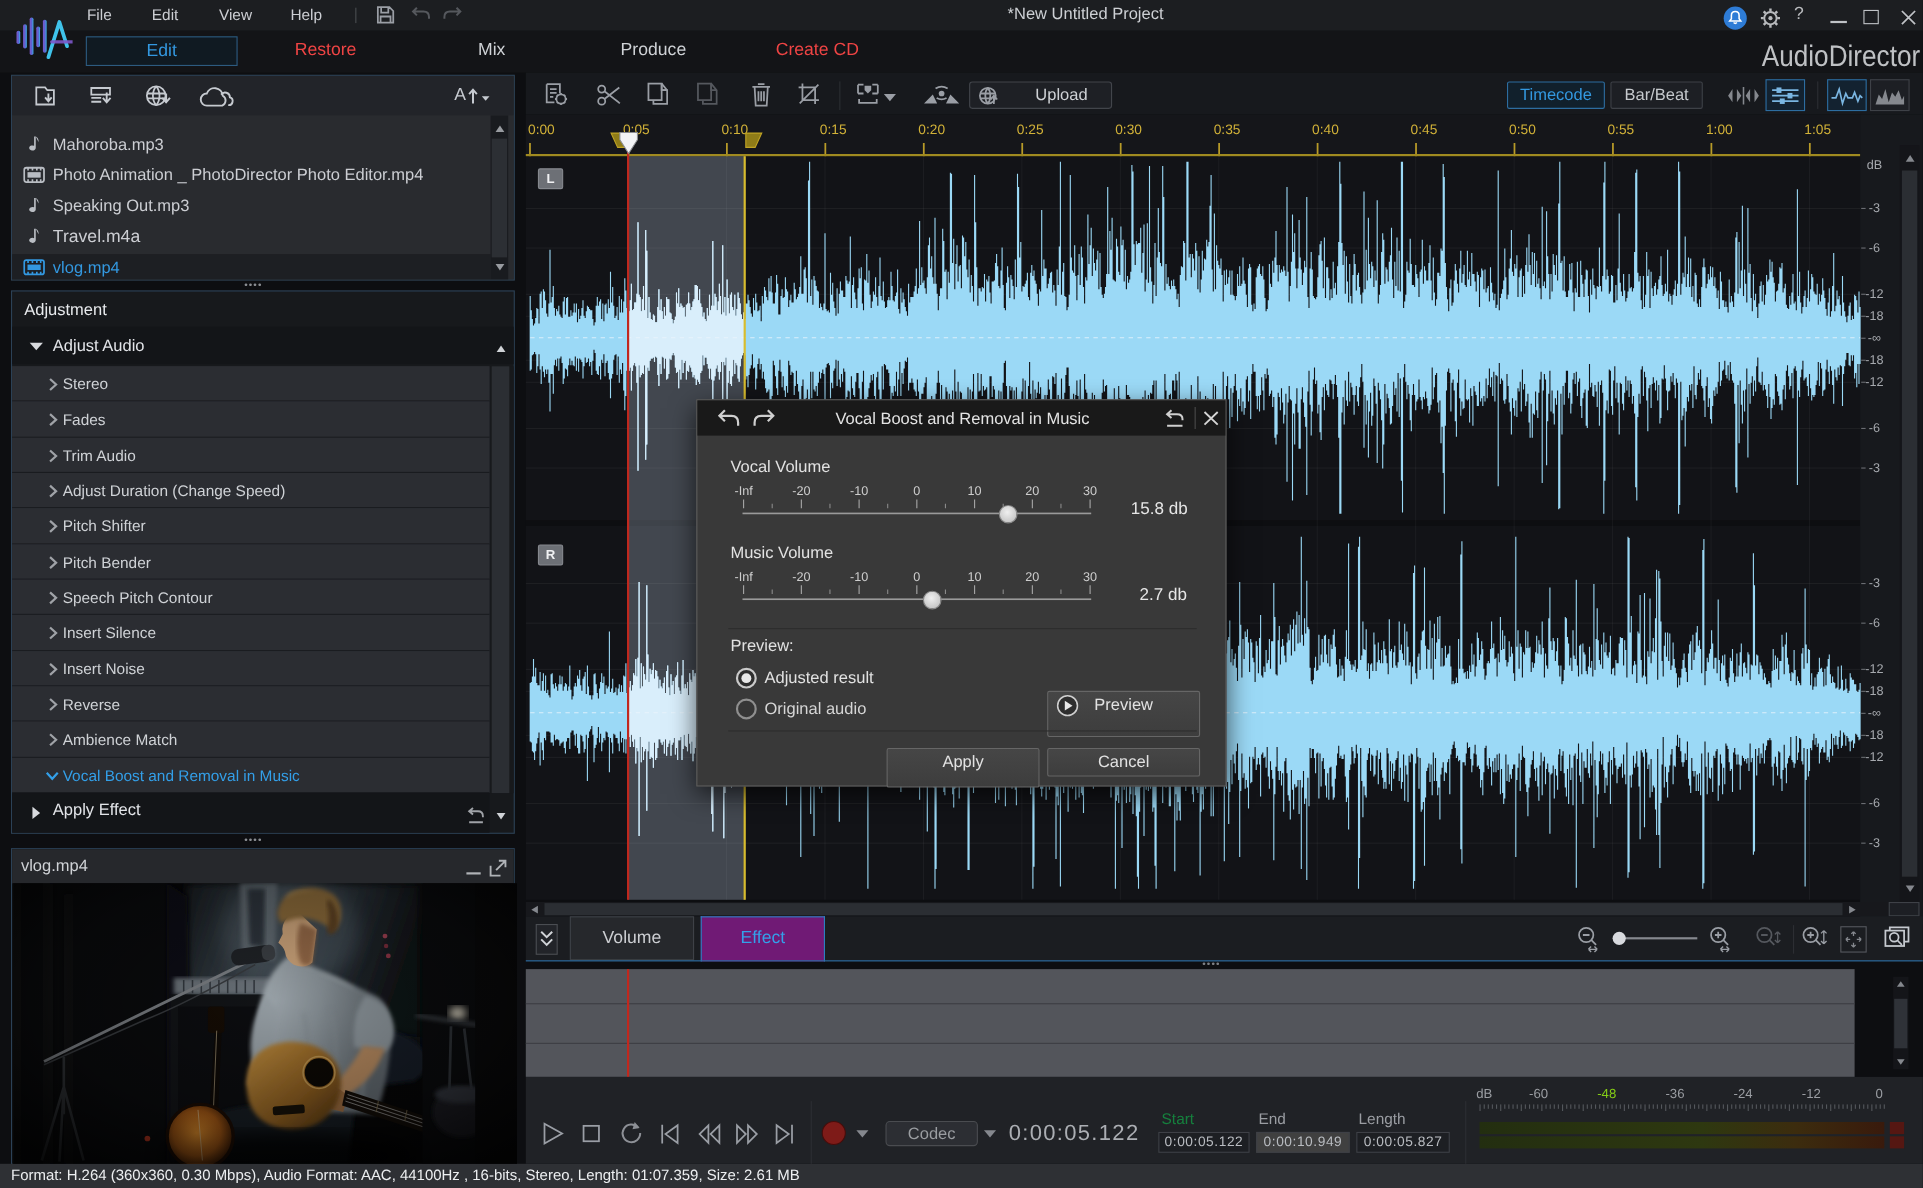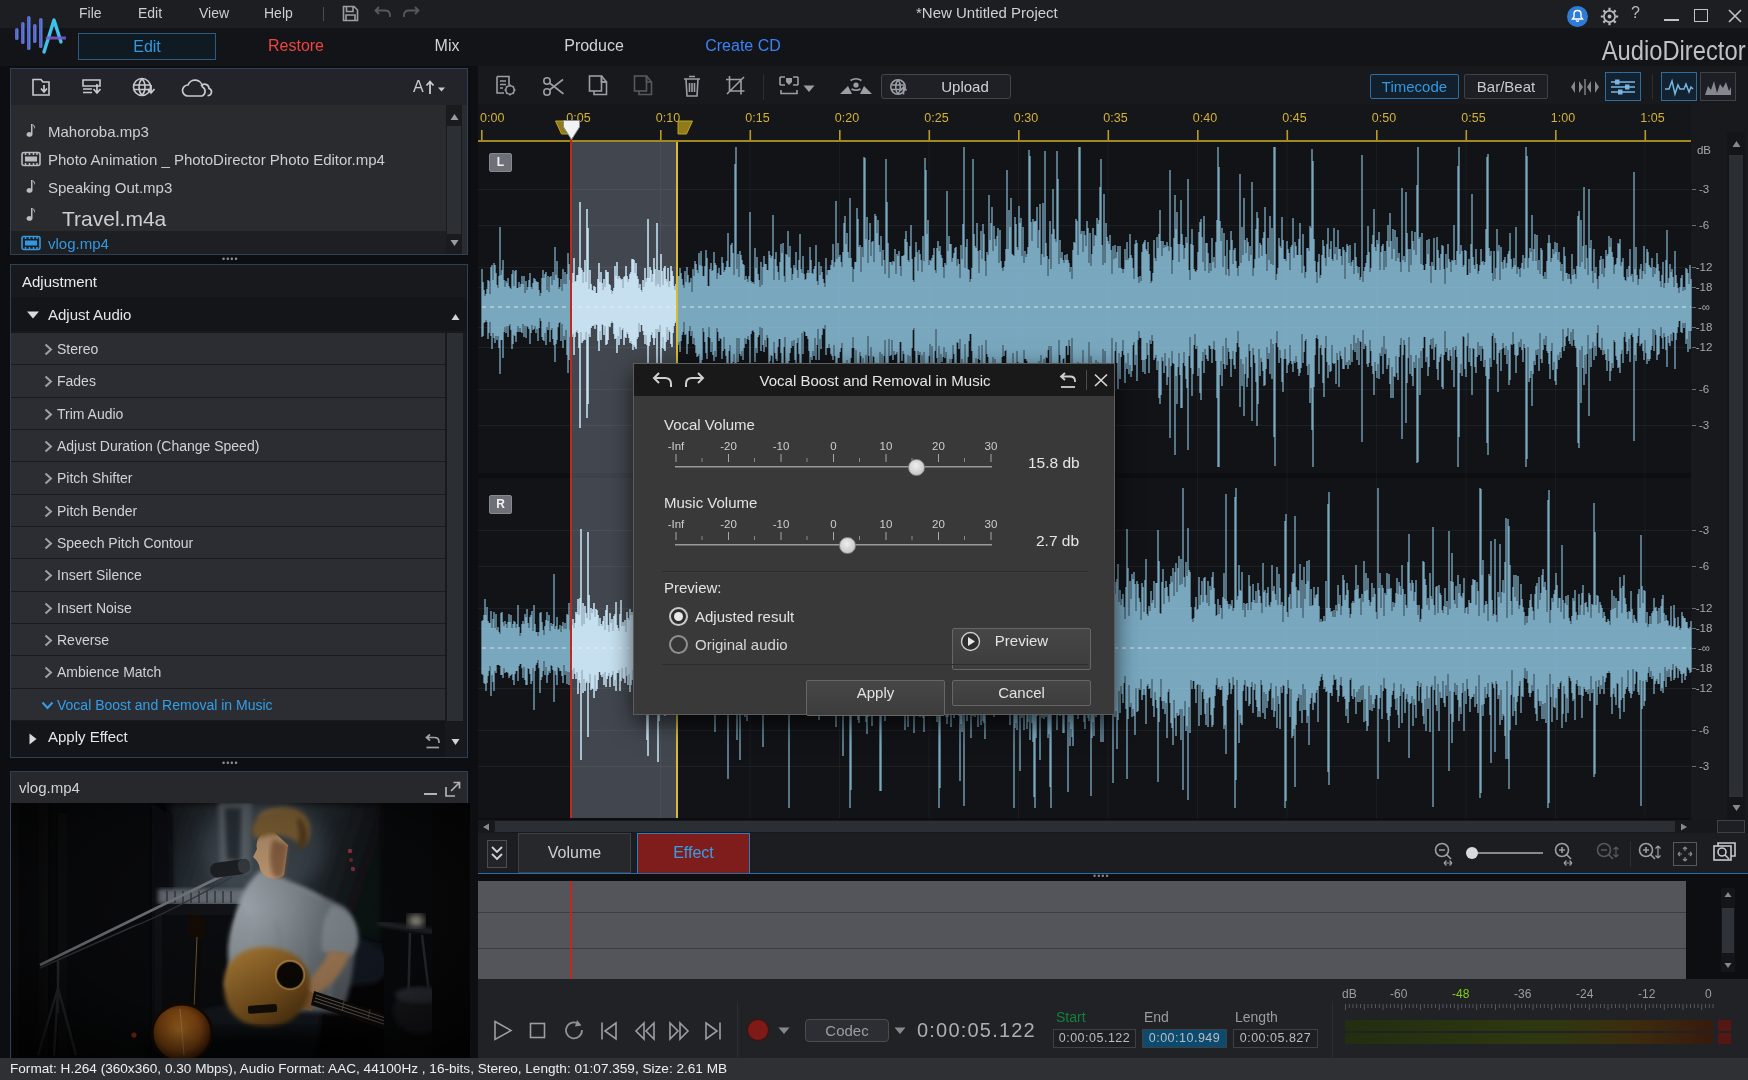--- a/index.html
+++ b/index.html
@@ -62,21 +62,21 @@
 <rect x="25" y="6" width="3.4" height="30" rx="1.6"></rect>
 </g>
 <path d="M30 40 L40 8 L47 30" stroke="#3fc3ea" stroke-width="3.4" fill="none" stroke-linecap="round" stroke-linejoin="round"></path>
 <path d="M33 26 H52" stroke="#7e57c9" stroke-width="3" stroke-linecap="round" opacity="0.9"></path>
 </svg>
 
 <div class="abs" style="left:78px;top:33px;width:138px;height:27px;border:1px solid #2d5b80;background:#101a22;color:#3398e0;font-size:16px;text-align:center;line-height:26px">Edit</div>
 <div class="abs" style="left:240px;top:37px;width:112px;color:#ef4444;font-size:16px;text-align:center">Restore</div>
 <div class="abs" style="left:391px;top:37px;width:112px;color:#cfd2d6;font-size:16px;text-align:center">Mix</div>
 <div class="abs" style="left:538px;top:37px;width:112px;color:#cfd2d6;font-size:16px;text-align:center">Produce</div>
-<div class="abs" style="left:687px;top:37px;width:112px;color:#3b82f6;font-size:16px;text-align:center">Create CD</div>
+<div class="abs" style="left:687px;top:37px;width:112px;color:#ef4444;font-size:16px;text-align:center">Create CD</div>
 <div class="abs" style="right:2px;top:36px;color:#bfc1c4;font-size:27px;transform:scaleX(0.88);transform-origin:right">AudioDirector</div>
 
 <div class="abs" style="left:10px;top:68px;width:458px;height:187px;border:1px solid #2b4156;background:#292b2f"></div>
 <div class="abs" style="left:11px;top:69px;width:456px;height:36px;background:#222429"></div>
 <svg class="abs" style="left:30px;top:76px" width="28" height="24">
     <path class="icow" d="M3 6 V19 H19 V6 H13 L11 3.5 H3 Z" stroke-width="1.7"></path>
     <path d="M14 9 V15 M11 12.5 L14 16 L17 12.5" stroke="#c6cad0" fill="none" stroke-width="1.7"></path>
   </svg>
 <svg class="abs" style="left:80px;top:76px" width="30" height="24">
     <path class="icow" d="M3 4 H20 V10 H3 Z M3 13 H12 M3 16.5 H12" stroke-width="1.6"></path>
@@ -112,21 +112,21 @@
     <rect x="4" y="5.5" width="12" height="5" fill="#b9bdc3"></rect>
   </svg>
 <div class="abs txt" style="left:48px;top:151px;font-size:15px">Photo Animation _ PhotoDirector Photo Editor.mp4</div>
 <svg class="abs" style="left:22px;top:177px" width="16" height="20">
     <path d="M10.5 3 V13.5 A3 2.3 0 1 1 9 11.5 V3 Z M10.5 3 Q13.5 4.5 13 8" fill="#b9bdc3"></path>
   </svg>
 <div class="abs txt" style="left:48px;top:179px;font-size:15px">Speaking Out.mp3</div>
 <svg class="abs" style="left:22px;top:205px" width="16" height="20">
     <path d="M10.5 3 V13.5 A3 2.3 0 1 1 9 11.5 V3 Z M10.5 3 Q13.5 4.5 13 8" fill="#b9bdc3"></path>
   </svg>
-<div class="abs txt" style="left:62px;top:207px;font-size:21px">Travel.m4a</div>
+<div class="abs txt" style="left:48px;top:207px;font-size:16px">Travel.m4a</div>
 <svg class="abs" style="left:21px;top:235px" width="20" height="16">
     <rect x="1" y="1.5" width="18" height="13" rx="2" fill="none" stroke="#3398e0" stroke-width="1.6"></rect>
     <path d="M4.5 1.5 V4 M8.5 1.5 V4 M12.5 1.5 V4 M16 1.5 V4 M4.5 12 V14.5 M8.5 12 V14.5 M12.5 12 V14.5 M16 12 V14.5" stroke="#3398e0" stroke-width="1.5"></path>
     <rect x="4" y="5.5" width="12" height="5" fill="#3398e0"></rect>
   </svg>
 <div class="abs" style="left:48px;top:235px;font-size:15px;color:#3398e0">vlog.mp4</div>
 
 <div class="abs" style="left:446px;top:105px;width:16px;height:149px;background:#191b1f"></div>
 <svg class="abs" style="left:449px;top:112px" width="11" height="10">
     <path d="M1.5 8 L5.5 2 L9.5 8 Z" fill="#989ba0"></path>
@@ -334,21 +334,21 @@
   </svg>
 <div class="abs" style="left:495px;top:821px;width:1180px;height:11px;background:#2b2e33"></div>
 <div class="abs" style="left:1717px;top:820px;width:28px;height:13px;border:1px solid #3e4147;background:#1d1f24"></div>
 
 <div class="abs" style="left:478px;top:833px;width:1270px;height:41px;background:#1b1d21"></div>
 <div class="abs" style="left:487px;top:840px;width:20px;height:28px;border:1px solid #4a4d52;background:#222429"></div>
 <svg class="abs" style="left:490px;top:845px" width="14" height="18">
     <path d="M2 2 L7 7 L12 2 M2 9 L7 14 L12 9" stroke="#d0d3d7" fill="none" stroke-width="1.8"></path>
   </svg>
 <div class="abs" style="left:518px;top:833px;width:113px;height:40px;border:1px solid #3e4147;background:#26282c;color:#ccced2;font-size:16px;text-align:center;line-height:38px">Volume</div>
-<div class="abs" style="left:637px;top:833px;width:113px;height:41px;border:1px solid #2b7fc0;border-bottom:none;background:#7f1d1d;color:#34a0ea;font-size:16px;text-align:center;line-height:38px">Effect</div>
+<div class="abs" style="left:637px;top:833px;width:113px;height:41px;border:1px solid #2b7fc0;border-bottom:none;background:#701a75;color:#34a0ea;font-size:16px;text-align:center;line-height:38px">Effect</div>
 <div class="abs" style="left:478px;top:873px;width:1270px;height:1px;background:#2b6ea6"></div>
 <div class="abs" style="left:1093px;top:875px;width:22px;height:3px;color:#7d8085;font-size:9px;letter-spacing:1px;line-height:3px">••••</div>
 
 <svg class="abs" style="left:1432px;top:841px" width="26" height="26">
     <circle cx="10" cy="9" r="6.5" class="ico"></circle>
     <path class="ico" d="M14.5 13.5 L19 18 M7 9 H13"></path>
     <path d="M12 22 H20 M12 22 L14.5 19.5 M12 22 L14.5 24.5 M20 22 L17.5 19.5 M20 22 L17.5 24.5" stroke="#9a9ea5" stroke-width="1.2" fill="none"></path>
   </svg>
 <div class="abs" style="left:1477px;top:852px;width:66px;height:2px;background:#85888e"></div>
 <div class="abs" style="left:1466px;top:847px;width:12px;height:12px;border-radius:50%;background:#d8dade"></div>
@@ -422,21 +422,21 @@
   </svg>
 <div class="abs" style="left:805px;top:1019px;width:84px;height:23px;border:1px solid #4a4c50;border-radius:4px;background:#2c2e33;color:#9a9da1;font-size:15px;text-align:center;line-height:21px">Codec</div>
 <svg class="abs" style="left:893px;top:1026px" width="14" height="10">
     <path d="M1.5 1.5 L7 8 L12.5 1.5 Z" fill="#85888e"></path>
   </svg>
 <div class="abs" style="left:917px;top:1019px;color:#abaeb3;font-size:20px;letter-spacing:1.2px">0:00:05.122</div>
 <div class="abs" style="left:1056px;top:1009px;color:#15803d;font-size:14px">Start</div>
 <div class="abs" style="left:1144px;top:1009px;color:#9a9da2;font-size:14px">End</div>
 <div class="abs" style="left:1235px;top:1009px;color:#9a9da2;font-size:14px">Length</div>
 <div class="abs" style="left:1053px;top:1029px;width:83px;height:19px;border:1px solid #3e4046;background:#1d1f23;color:#b9bcc1;font-size:12.5px;text-align:center;line-height:17px;letter-spacing:0.5px">0:00:05.122</div>
-<div class="abs" style="left:1142px;top:1029px;width:85px;height:19px;border:1px solid #3e4046;background:#0c4a6e;color:#b9bcc1;font-size:12.5px;text-align:center;line-height:17px;letter-spacing:0.5px">0:00:10.949</div>
+<div class="abs" style="left:1142px;top:1029px;width:85px;height:19px;border:1px solid #3e4046;background:#404040;color:#b9bcc1;font-size:12.5px;text-align:center;line-height:17px;letter-spacing:0.5px">0:00:10.949</div>
 <div class="abs" style="left:1233px;top:1029px;width:85px;height:19px;border:1px solid #3e4046;background:#1d1f23;color:#b9bcc1;font-size:12.5px;text-align:center;line-height:17px;letter-spacing:0.5px">0:00:05.827</div>
 <div class="abs" style="left:1332px;top:1001px;width:1px;height:57px;background:#2c2e33"></div>
 
 <div class="abs" style="left:1342px;top:987px;color:#9a9da2;font-size:12px">dB</div>
 <div class="abs" style="left:1390px;top:987px;color:#9a9da2;font-size:12px">-60</div>
 <div class="abs" style="left:1452px;top:987px;color:#84cc16;font-size:12px">-48</div>
 <div class="abs" style="left:1514px;top:987px;color:#9a9da2;font-size:12px">-36</div>
 <div class="abs" style="left:1576px;top:987px;color:#9a9da2;font-size:12px">-24</div>
 <div class="abs" style="left:1638px;top:987px;color:#9a9da2;font-size:12px">-12</div>
 <div class="abs" style="left:1705px;top:987px;color:#9a9da2;font-size:12px">0</div>

